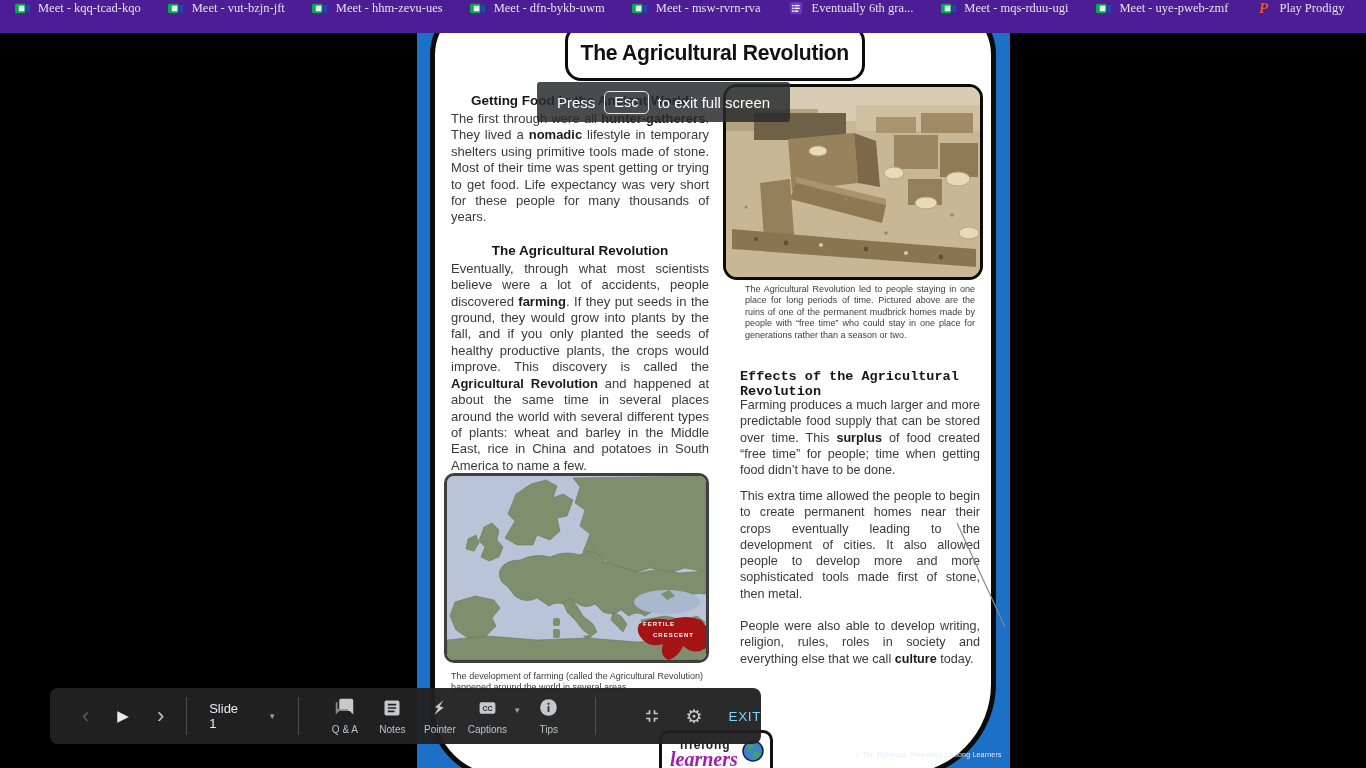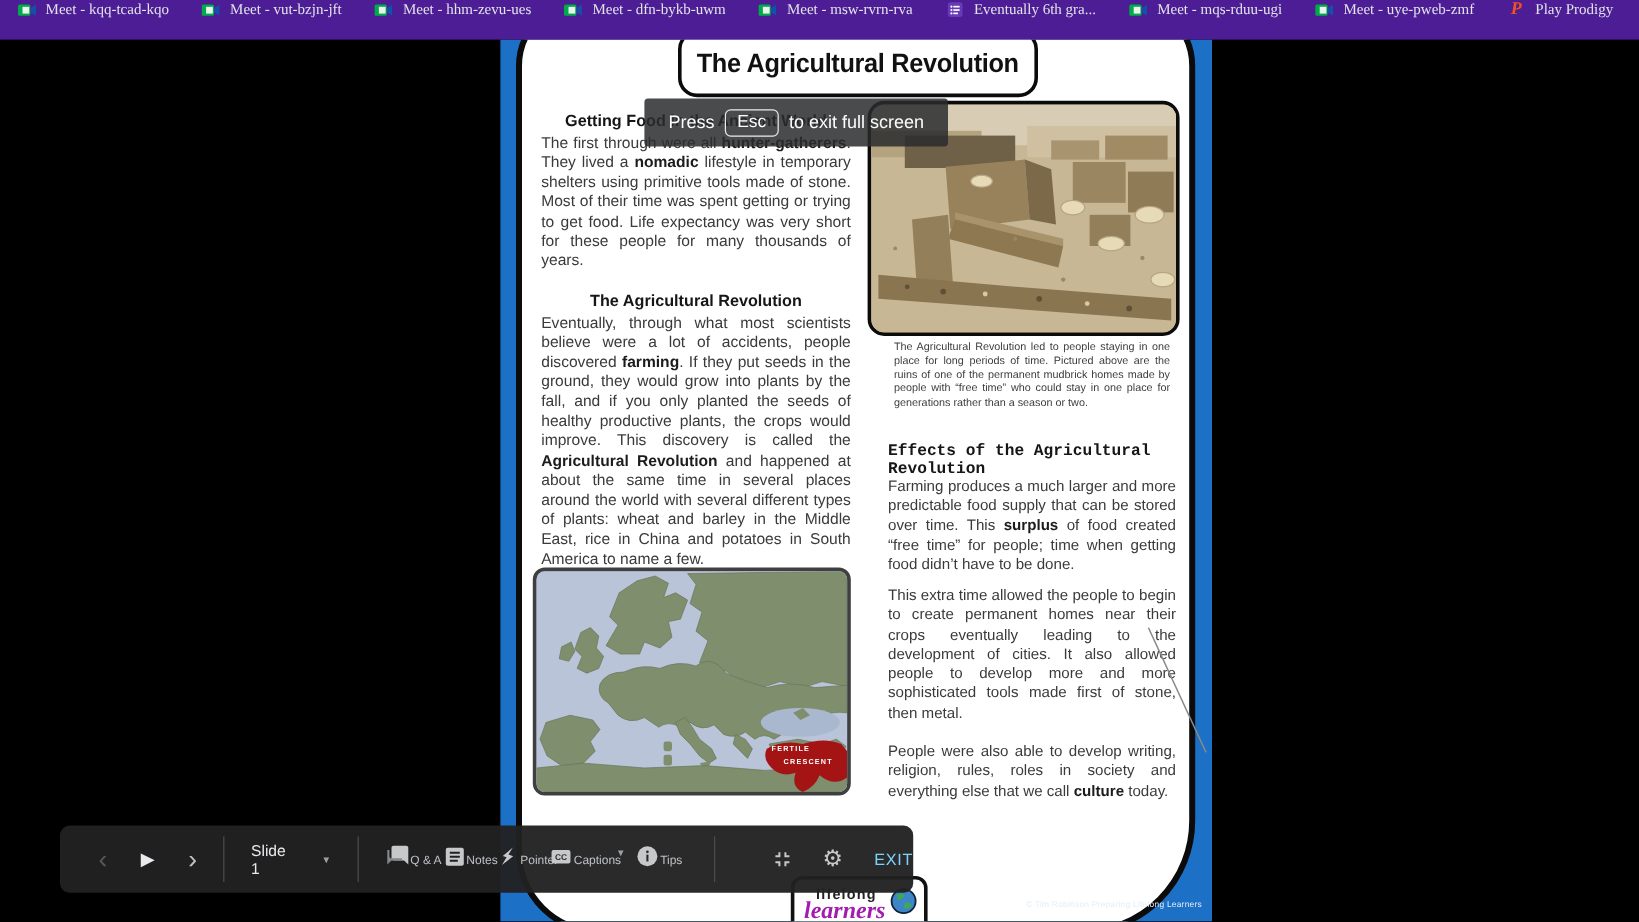--- a/index.html
+++ b/index.html
@@ -103,21 +103,21 @@
     display:flex; align-items:center; color:#c6c8ca;
   }
   .nav { cursor:pointer; user-select:none; }
   .prev { margin-left:32px; color:#55585c; font-size:22px; line-height:20px; }
   .play { margin-left:28px; color:#e8eaed; font-size:15px; }
   .next { margin-left:28px; color:#c0c4c8; font-size:22px; line-height:20px; }
   .vdiv { width:1px; height:38px; background:#4d4d4d; margin:0 22px; }
   .slide-select { display:flex; align-items:center; gap:20px; cursor:pointer; }
   .slide-select .lbl { font-size:13px; color:#e8eaed; }
   .caret { font-size:8px; color:#9aa0a6; }
-  .tool { display:flex; flex-direction:row; align-items:center; width:48px; cursor:pointer;justify-content:center; }
+  .tool { display:flex; flex-direction:column; align-items:center; width:48px; cursor:pointer; }
   .tool .t-label { font-size:10px; color:#bdc1c6; margin-top:2px; white-space:nowrap; }
   .cap-caret { margin:0 4px 12px 2px; }
   .icon-btn { cursor:pointer; display:flex; align-items:center; }
   .compress { margin-left:24px; }
   .gear { margin-left:24px; font-size:19px; color:#c6c8ca; font-family:"DejaVu Sans", sans-serif; }
   .exit { margin-left:26px; font-size:13.5px; letter-spacing:0.6px; color:#7dd3fc; cursor:pointer; }
 </style>
 </head>
 <body>
 
@@ -256,20 +256,21 @@
 
       <path d="M194,144 218,140 238,144 250,140 258,146 254,154 238,156 220,154 204,152 196,150 Z" fill="#7f8e6d" stroke="#68785b" stroke-width="0.6"></path>
 
       <path d="M0,164 40,160 90,164 140,162 190,166 230,164 259,168 259,184 0,184 Z" fill="#7f8e6d" stroke="#68785b" stroke-width="0.6"></path>
 
       <path d="M192,148 Q206,140 222,144 Q240,138 254,144 L259,150 259,172 Q248,180 236,170 Q232,180 222,184 Q212,180 216,168 Q204,172 196,164 Q188,156 192,148 Z" fill="#a51414"></path>
       <text x="196" y="150" font-size="6" font-weight="bold" fill="#ffffff" letter-spacing="1">FERTILE</text>
       <text x="206" y="161" font-size="6" font-weight="bold" fill="#ffffff" letter-spacing="1">CRESCENT</text>
     </svg>
   </div>
+  <div class="map-caption">The development of farming (called the Agricultural Revolution) happened around the world in several areas</div>
 
   <div class="photo">
     <svg width="254" height="190" viewBox="0 0 254 190">
       <rect x="0" y="0" width="254" height="190" fill="#c8b795"></rect>
       <rect x="0" y="0" width="254" height="34" fill="#d8cdb4"></rect>
       <rect x="130" y="18" width="124" height="26" fill="#cfc0a2"></rect>
       <rect x="0" y="22" width="92" height="22" fill="#b4a37f"></rect>
       <rect x="28" y="26" width="92" height="27" fill="#6f6148"></rect>
       <rect x="150" y="30" width="40" height="16" fill="#a99470"></rect>
       <rect x="195" y="26" width="52" height="20" fill="#a18b64"></rect>

